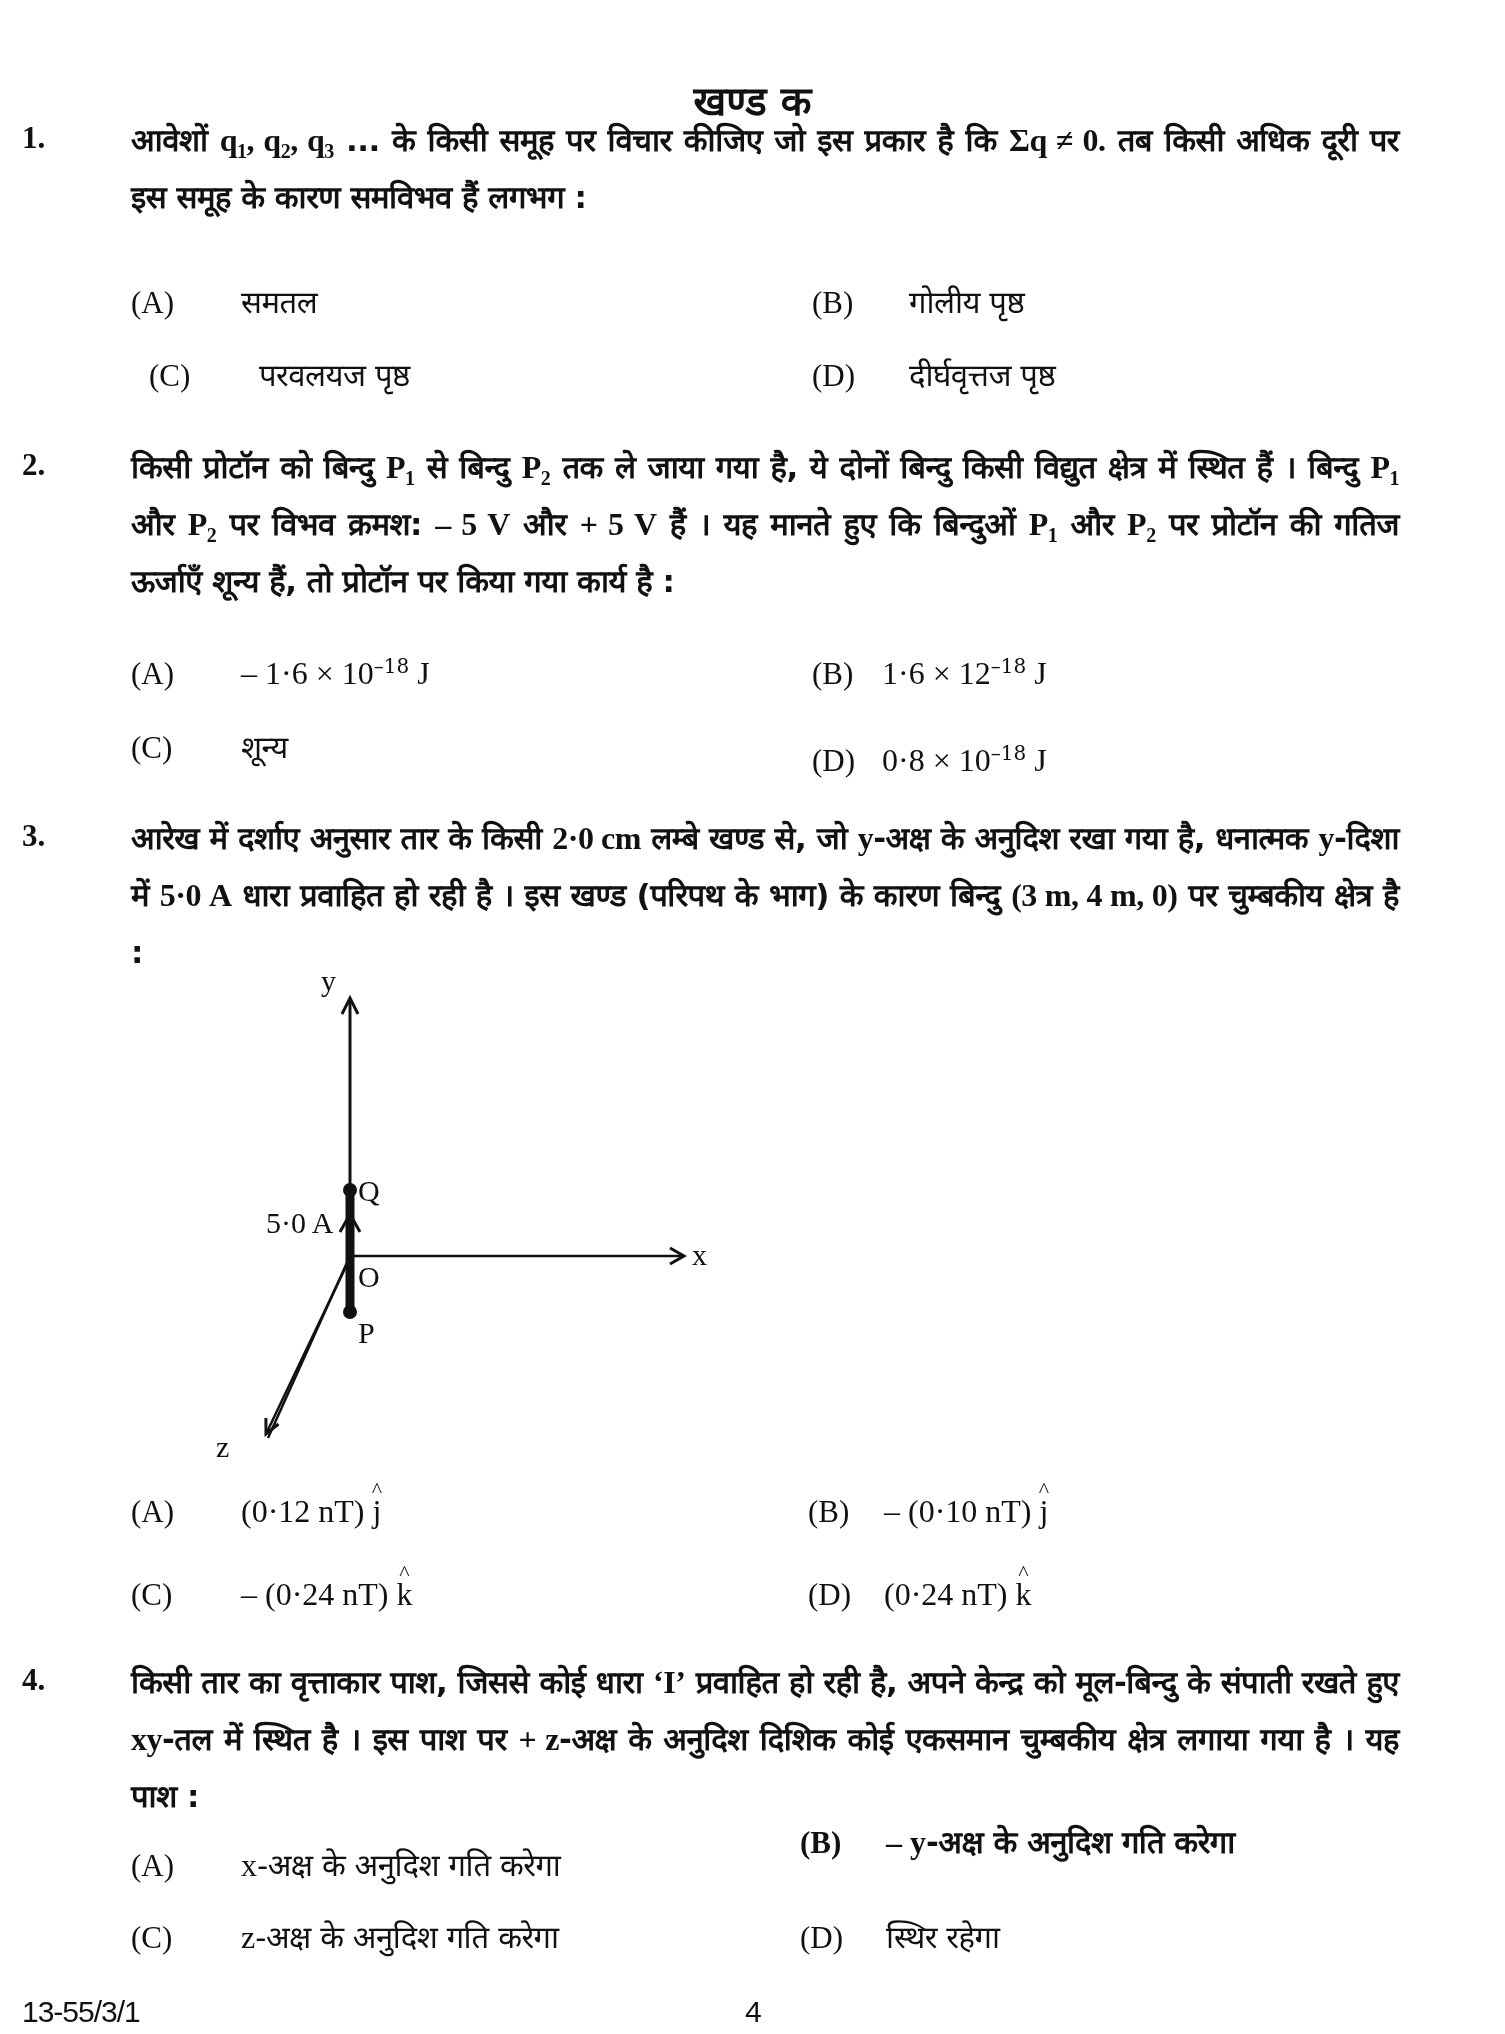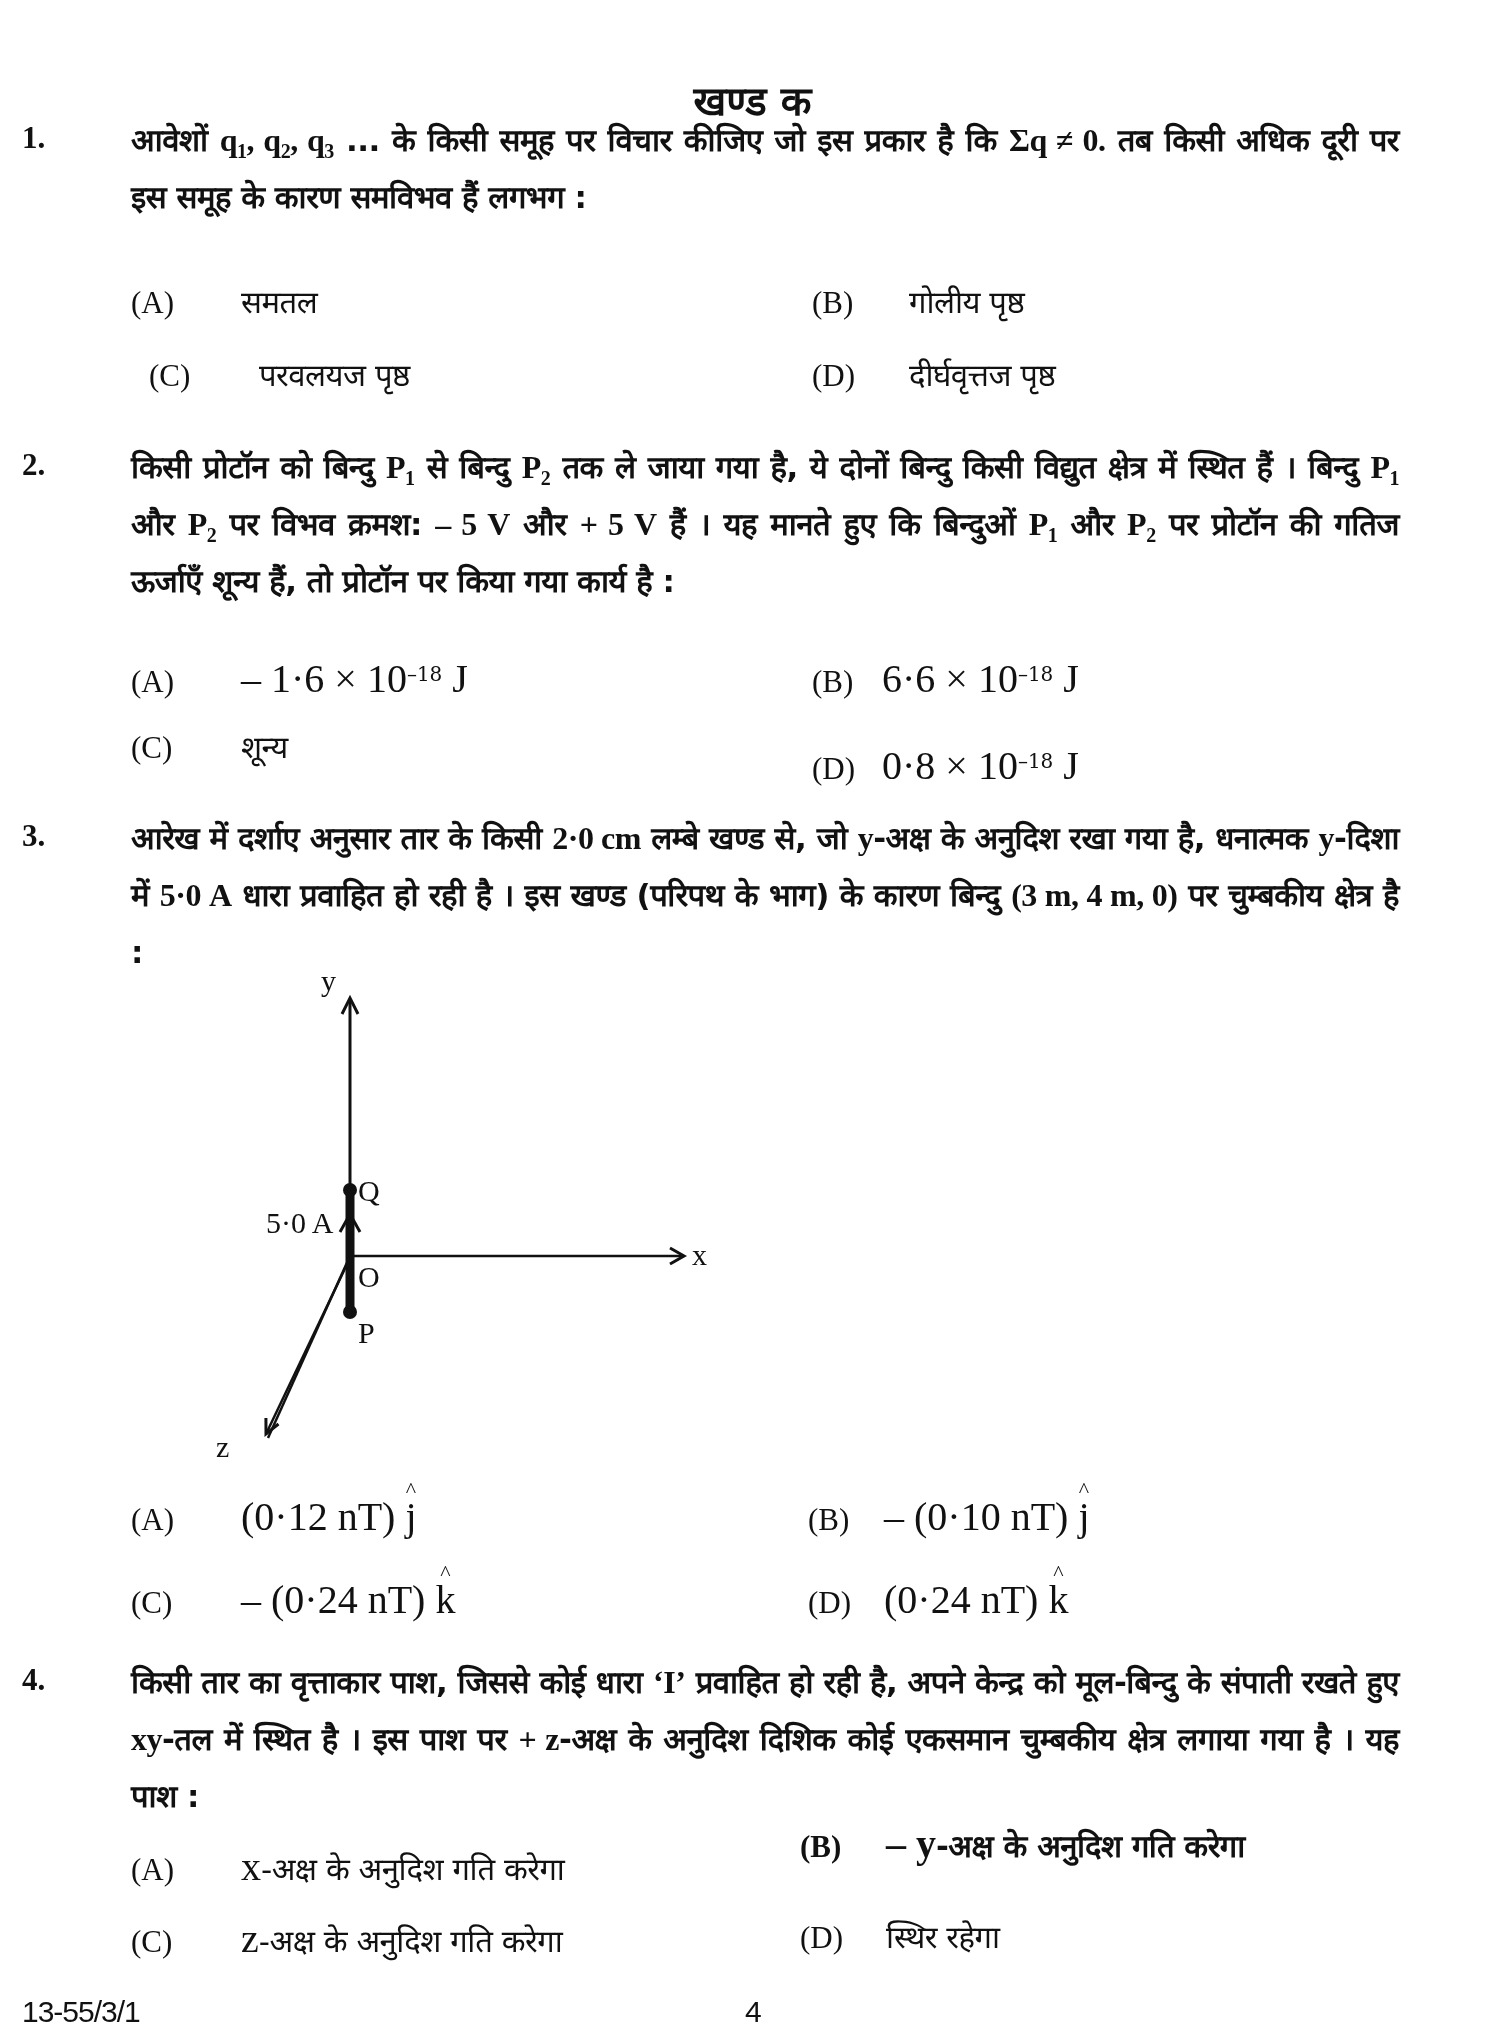--- a/index.html
+++ b/index.html
@@ -23,21 +23,21 @@
       text-align: justify; text-align-last: left;
       font-family: "DejaVu Sans", "Liberation Sans", sans-serif;
       letter-spacing: -0.5px;
       font-weight: bold;
     }
     .qtext .m { font-family: "Liberation Serif", "DejaVu Serif", serif; font-size: 32px; }
     sub, sup { font-size: 20px; line-height: 0; }
     .opt { font-size: 31px; white-space: nowrap; }
     .opt .lbl { font-family: "Liberation Serif", "DejaVu Serif", serif; display: inline-block; }
     .opt .val { font-family: "DejaVu Sans", "Liberation Sans", sans-serif; letter-spacing: -0.5px; }
-    .opt .val.m { font-family: "Liberation Serif", "DejaVu Serif", serif; letter-spacing: 0; font-size: 40px; }
+    .opt .val.m { font-family: "Liberation Serif", "DejaVu Serif", serif; letter-spacing: 0; font-size: 32px; }
     .hat { position: relative; display: inline-block; }
     .hat::before {
       content: "^"; position: absolute; left: 50%; transform: translateX(-50%);
       top: -16px; font-size: 22px;
     }
     .footer-code {
       left: 22px; top: 1995px; font-size: 30px;
       font-family: "Liberation Sans", "DejaVu Sans", sans-serif;
       letter-spacing: -1px;
     }
@@ -61,21 +61,21 @@
 
 <div class="abs opt" style="left:131px; top:280px;"><span class="lbl" style="width:110px;">(A)</span><span class="val">समतल</span></div>
 <div class="abs opt" style="left:812px; top:280px;"><span class="lbl" style="width:97px;">(B)</span><span class="val">गोलीय पृष्ठ</span></div>
 <div class="abs opt" style="left:149px; top:353px;"><span class="lbl" style="width:110px;">(C)</span><span class="val">परवलयज पृष्ठ</span></div>
 <div class="abs opt" style="left:812px; top:353px;"><span class="lbl" style="width:97px;">(D)</span><span class="val">दीर्घवृत्तज पृष्ठ</span></div>
 
 <div class="abs qnum" style="top:447px;">2.</div>
 <div class="abs qtext" style="top:439px;"><span>किसी प्रोटॉन को बिन्दु </span><span class="m"><span>P</span><sub>1</sub></span><span> से बिन्दु </span><span class="m"><span>P</span><sub>2</sub></span><span> तक ले जाया गया है, ये दोनों बिन्दु किसी विद्युत क्षेत्र में स्थित हैं । बिन्दु </span><span class="m"><span>P</span><sub>1</sub></span><span> और </span><span class="m"><span>P</span><sub>2</sub></span><span> पर विभव क्रमश: </span><span class="m">– 5 V</span><span> और </span><span class="m">+ 5 V</span><span> हैं । यह मानते हुए कि बिन्दुओं </span><span class="m"><span>P</span><sub>1</sub></span><span> और </span><span class="m"><span>P</span><sub>2</sub></span><span> पर प्रोटॉन की गतिज ऊर्जाएँ शून्य हैं, तो प्रोटॉन पर किया गया कार्य है :</span></div>
 
 <div class="abs opt" style="left:131px; top:655px;"><span class="lbl" style="width:110px;">(A)</span><span class="val m">– 1·6 × 10</span><sup class="m">–18</sup><span class="val m"> J</span></div>
-<div class="abs opt" style="left:812px; top:655px;"><span class="lbl" style="width:70px;">(B)</span><span class="val m">6·6 × 10</span><sup class="m">–18</sup><span class="val m"> J</span></div>
+<div class="abs opt" style="left:812px; top:655px;"><span class="lbl" style="width:70px;">(B)</span><span class="val m">1·6 × 12</span><sup class="m">–18</sup><span class="val m"> J</span></div>
 <div class="abs opt" style="left:131px; top:725px;"><span class="lbl" style="width:110px;">(C)</span><span class="val">शून्य</span></div>
 <div class="abs opt" style="left:812px; top:725px;margin-top:17px;"><span class="lbl" style="width:70px;">(D)</span><span class="val m">0·8 × 10</span><sup class="m">–18</sup><span class="val m"> J</span></div>
 
 <div class="abs qnum" style="top:818px;">3.</div>
 <div class="abs qtext" style="top:810px;"><span>आरेख में दर्शाए अनुसार तार के किसी </span><span class="m">2·0 cm</span><span> लम्बे खण्ड से, जो </span><span class="m">y</span><span>-अक्ष के अनुदिश रखा गया है, धनात्मक </span><span class="m">y</span><span>-दिशा में </span><span class="m">5·0 A</span><span> धारा प्रवाहित हो रही है । इस खण्ड (परिपथ के भाग) के कारण बिन्दु </span><span class="m">(3 m, 4 m, 0)</span><span> पर चुम्बकीय क्षेत्र है :</span></div>
 
 <div class="abs diagram">
   <svg width="560" height="500" viewBox="0 0 560 500">
 
     <line x1="120" y1="286" x2="120" y2="30" stroke="#111" stroke-width="3"></line>

